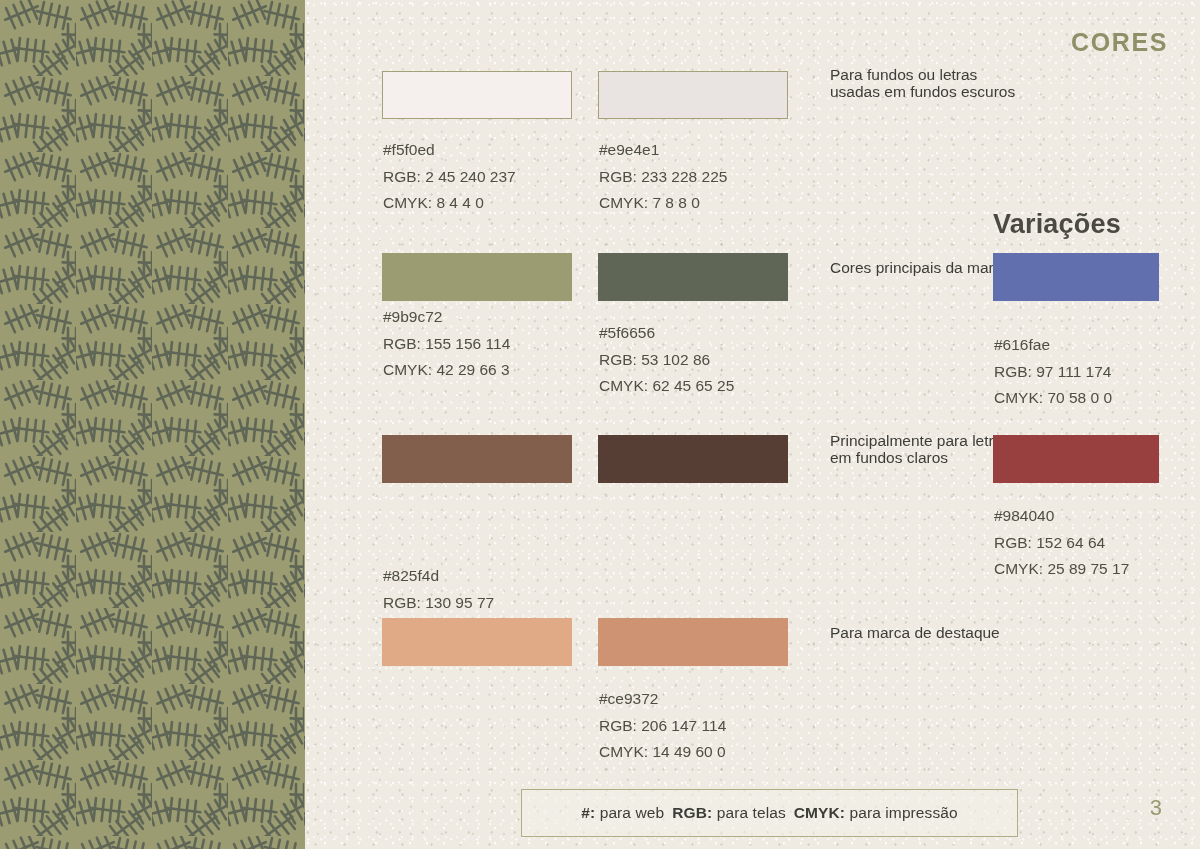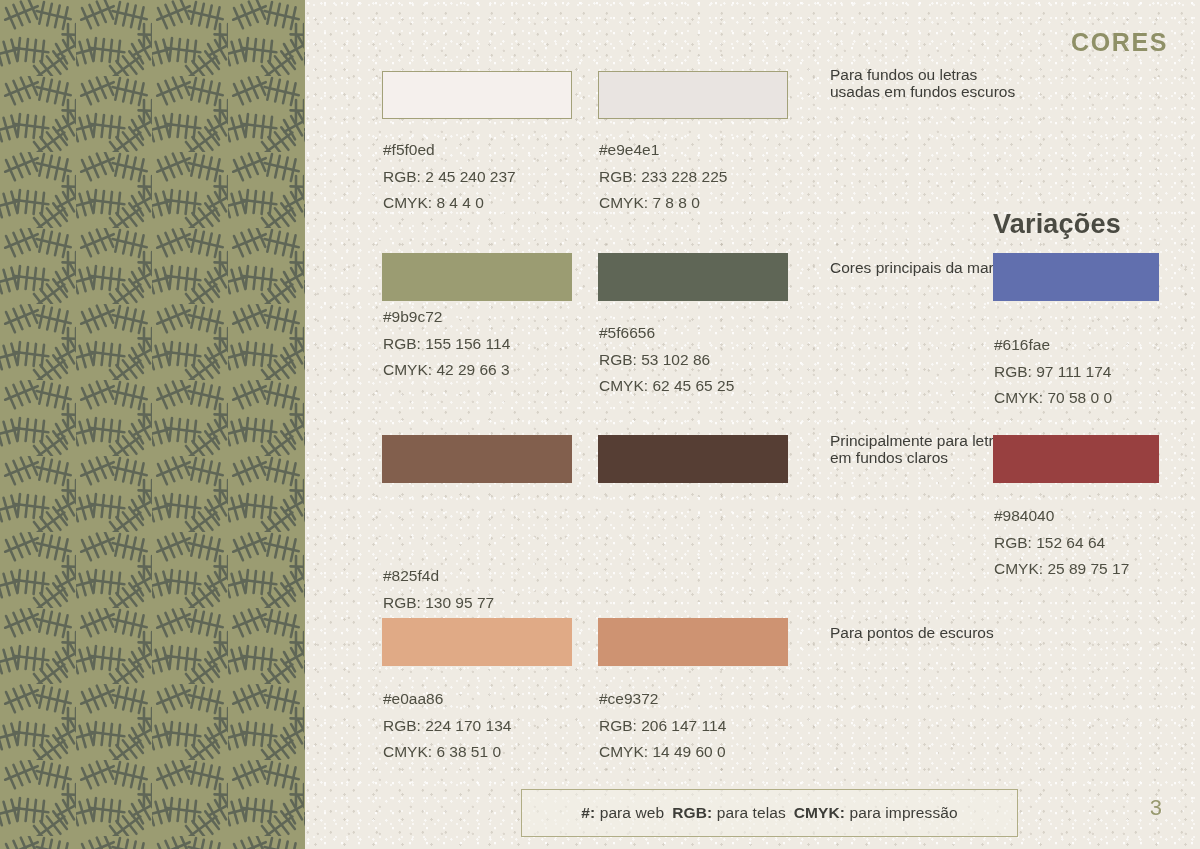--- a/index.html
+++ b/index.html
@@ -181,34 +181,29 @@
   <div class="note" style="left:830px; top:432px;">Principalmente para letras em fundos claros</div>
 
   <div class="swatch var" style="left: 993px; top: 435px; background-color: rgb(152, 64, 64);"></div>
   <div class="info var" style="left:994px; top:503px;">
     <div>#984040</div>
     <div>RGB: 152 64 64</div>
     <div>CMYK: 25 89 75 17</div>
   </div>
 
   <div class="swatch" style="left: 382px; top: 618px; background-color: rgb(224, 170, 134);"></div>
-  <div class="info" style="left:383px; top:686px;">
-    <div>#e0aa86</div>
-    <div>RGB: 224 170 134</div>
-    <div>CMYK: 6 38 51 0</div>
-  </div>
 
   <div class="swatch" style="left: 598px; top: 618px; background-color: rgb(206, 147, 114);"></div>
   <div class="info" style="left:599px; top:686px;">
     <div>#ce9372</div>
     <div>RGB: 206 147 114</div>
     <div>CMYK: 14 49 60 0</div>
   </div>
 
-  <div class="note" style="left:830px; top:624px;">Para pontos de escuros</div>
+  <div class="note" style="left:830px; top:624px;">Para marca de destaque</div>
 
   <div id="legend">
     <span class="seg"><b>#:</b> <span>para web</span></span>
     <span class="seg"><b>RGB:</b> <span>para telas</span></span>
     <span class="seg"><b>CMYK:</b> <span>para impressão</span></span>
   </div>
 
   <div id="page-number">3</div>
 
 </div>

